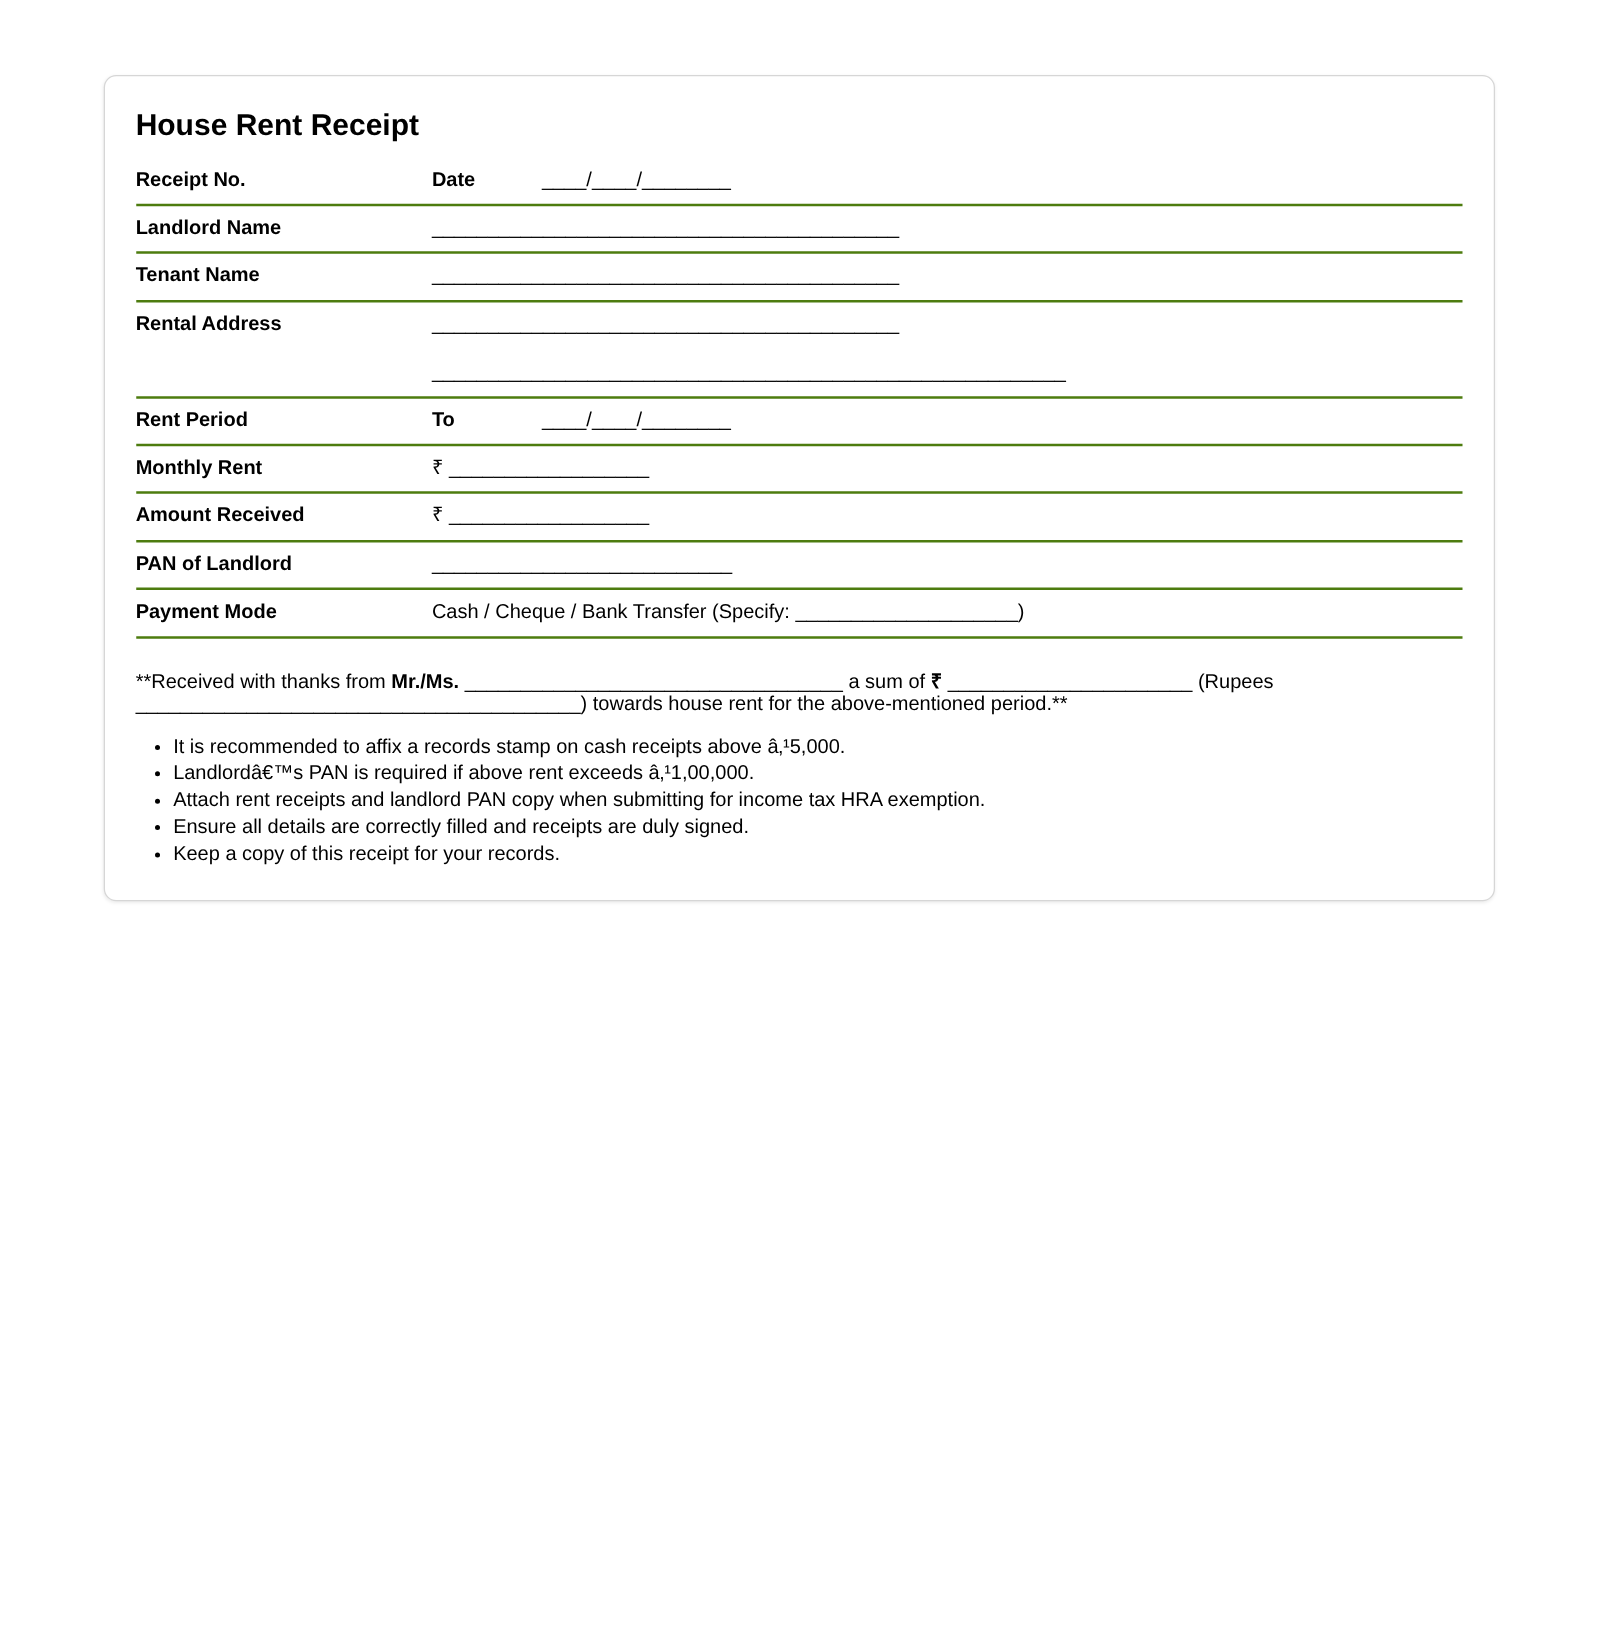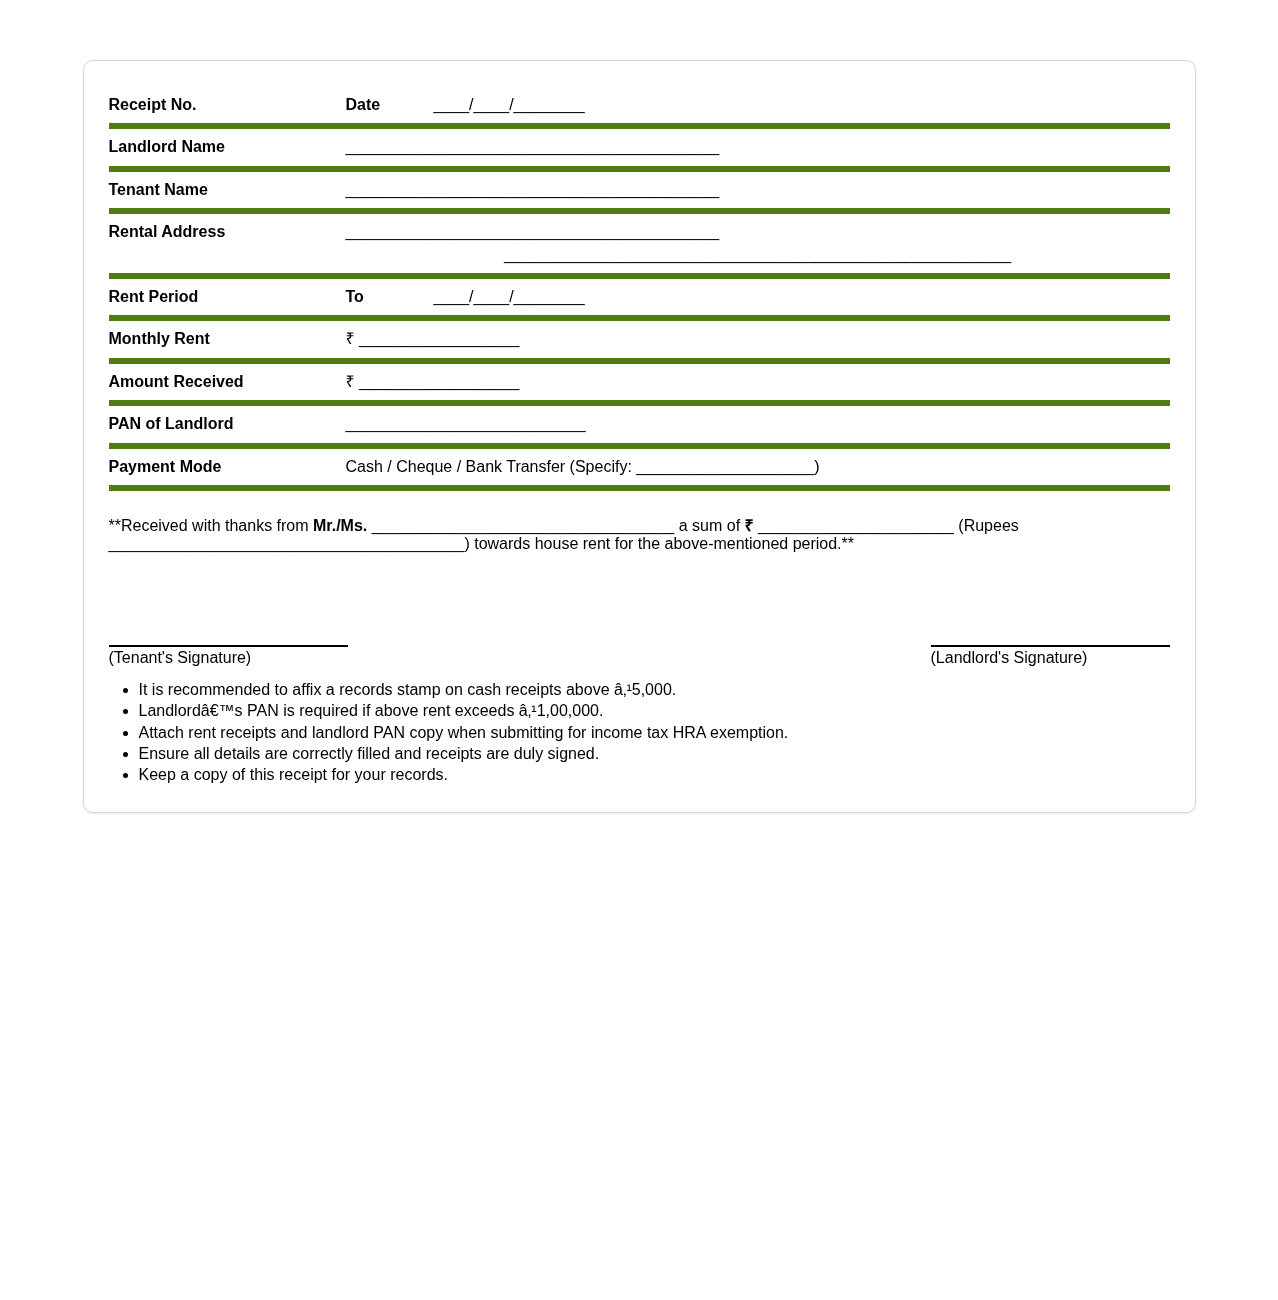--- a/index.html
+++ b/index.html
@@ -27,29 +27,29 @@
     font-size: 24px;
     font-weight: 700;
     margin: 0 0 12px 0;
     line-height: 1.15;
   }
 
   .row {
     display: flex;
     align-items: flex-start;
     padding: 9px 0;
-    border-bottom: 6px solid #4d7c0f;
+    border-bottom: 2px solid #4d7c0f;
     line-height: 1.15;
   }
   .row .label   { width: 237px; flex: none; font-weight: 700; }
   .row .value   { flex: 1; min-width: 0; }
   .row .rlabel  { width: 88px;  flex: none; font-weight: 700; }
   .row .rvalue  { width: 320px; flex: none; }
   .blank { white-space: pre; letter-spacing: 0; }
-  .addr-line2 { margin-top: 4px; text-align: center; }
+  .addr-line2 { margin-top: 20px; }
   .bold { font-weight: 700; }
 
   .ack {
     margin-top: 26px;
     line-height: 1.14;
   }
 
   .sig-row {
     display: flex;
     justify-content: space-between;
@@ -74,20 +74,21 @@
     padding: 0;
     line-height: 1.15;
     padding-bottom: 3px;
   }
 </style>
 </head>
 <body>
 
 <div class="card">
 
+  <h1 class="title">House Rent Receipt</h1>
 
   <div class="row">
     <div class="label">Receipt No.</div>
     <div class="rlabel">Date</div>
     <div class="rvalue"><span class="blank">____/____/________</span></div>
   </div>
 
   <div class="row">
     <div class="label">Landlord Name</div>
     <div class="value"><span class="blank">__________________________________________</span></div>
@@ -127,30 +128,20 @@
     <div class="value"><span class="blank">___________________________</span></div>
   </div>
 
   <div class="row">
     <div class="label">Payment Mode</div>
     <div class="value"><span>Cash / Cheque / Bank Transfer (Specify: </span><span class="blank">____________________</span><span>)</span></div>
   </div>
 
   <p class="ack"><span>**Received with thanks from </span><span class="bold">Mr./Ms.</span><span class="blank"> __________________________________</span><span> a sum of </span><span class="bold">₹</span><span class="blank"> ______________________</span><span> (Rupees </span><span class="blank">________________________________________</span><span>) towards house rent for the above-mentioned period.**</span></p>
 
-  <div class="sig-row">
-    <div class="sig-block">
-      <div class="sig-line"></div>
-      <div class="sig-label">(Tenant's Signature)</div>
-    </div>
-    <div class="sig-block">
-      <div class="sig-line"></div>
-      <div class="sig-label">(Landlord's Signature)</div>
-    </div>
-  </div>
 
   <ul class="notes-list">
     <li>It is recommended to affix a records stamp on cash receipts above â‚¹5,000.</li>
     <li>Landlordâ€™s PAN is required if above rent exceeds â‚¹1,00,000.</li>
     <li>Attach rent receipts and landlord PAN copy when submitting for income tax HRA exemption.</li>
     <li>Ensure all details are correctly filled and receipts are duly signed.</li>
     <li>Keep a copy of this receipt for your records.</li>
   </ul>
 
 </div>

